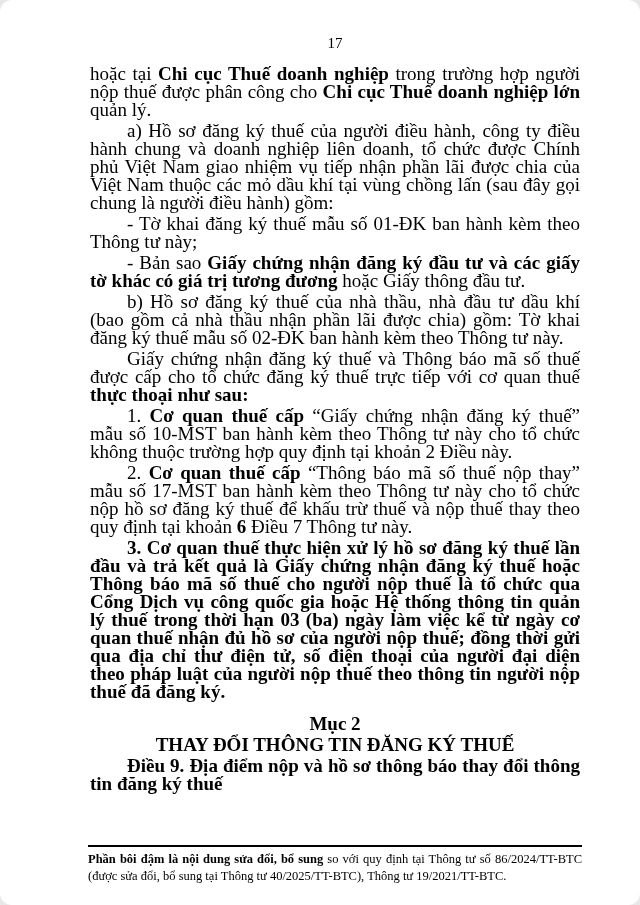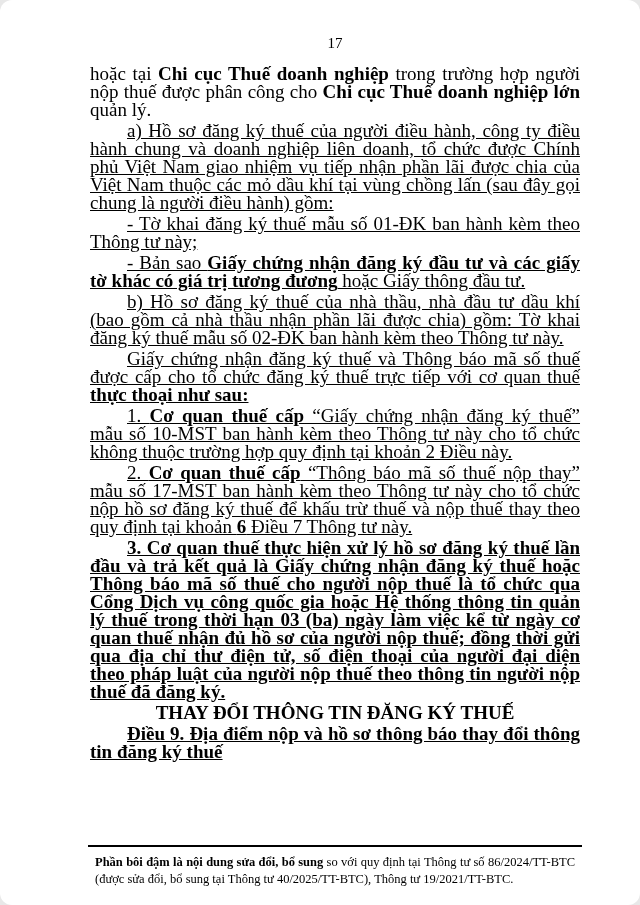--- a/index.html
+++ b/index.html
@@ -23,59 +23,60 @@
     font-size: 15px;
     line-height: 19px;
     margin: 0 0 12px 0;
   }
   .doc-body p.para {
     margin: 0 0 3px 0;
     font-size: 19px;
     line-height: 18px;
     text-align: justify;
   }
-  .doc-body p.p-indent { text-indent: 37px; text-decoration: underline; }
+  .doc-body p.p-indent { text-indent: 37px; }
   .doc-body p.p-noindent { text-indent: 0; }
   .doc-body p.p-center { text-align: center; text-indent: 0; }
   .doc-body p.space-before { margin-top: 14px; }
   .run { font-weight: normal; }
   .run.bold { font-weight: bold; }
   .footer-area {
     position: absolute;
     left: 88px; right: 58px;
     top: 845px;
   }
   .footnote-rule {
     border-top: 2px solid #000000;
     height: 0;
     margin: 0 0 4px 0;
   }
   .footer-text {
     font-size: 12.5px;
     line-height: 17px;
     text-align: justify;
-    margin: 7px;
+    margin: 0;
   }
 </style>
 </head>
 <body>
 
 <div class="page">
   <div class="page-number">17</div>
 
   <div class="doc-body">
       <p class="para p-noindent"><span class="run">hoặc tại </span><span class="run bold">Chi cục Thuế doanh nghiệp</span><span class="run"> trong trường hợp người nộp thuế được phân công cho </span><span class="run bold">Chi cục Thuế doanh nghiệp lớn</span><span class="run"> quản lý.</span></p>
       <p class="para p-indent"><span class="run">a) Hồ sơ đăng ký thuế của người điều hành, công ty điều hành chung và doanh nghiệp liên doanh, tổ chức được Chính phủ Việt Nam giao nhiệm vụ tiếp nhận phần lãi được chia của Việt Nam thuộc các mỏ dầu khí tại vùng chồng lấn (sau đây gọi chung là người điều hành) gồm:</span></p>
       <p class="para p-indent"><span class="run">- Tờ khai đăng ký thuế mẫu số 01-ĐK ban hành kèm theo Thông tư này;</span></p>
       <p class="para p-indent"><span class="run">- Bản sao </span><span class="run bold">Giấy chứng nhận đăng ký đầu tư và các giấy tờ khác có giá trị tương đương</span><span class="run"> hoặc Giấy thông đầu tư.</span></p>
       <p class="para p-indent"><span class="run">b) Hồ sơ đăng ký thuế của nhà thầu, nhà đầu tư dầu khí (bao gồm cả nhà thầu nhận phần lãi được chia) gồm: Tờ khai đăng ký thuế mẫu số 02-ĐK ban hành kèm theo Thông tư này.</span></p>
       <p class="para p-indent"><span class="run">Giấy chứng nhận đăng ký thuế và Thông báo mã số thuế được cấp cho tổ chức đăng ký thuế trực tiếp với cơ quan thuế </span><span class="run bold">thực thoại như sau:</span></p>
       <p class="para p-indent"><span class="run">1. </span><span class="run bold">Cơ quan thuế cấp</span><span class="run"> “Giấy chứng nhận đăng ký thuế” mẫu số 10-MST ban hành kèm theo Thông tư này cho tổ chức không thuộc trường hợp quy định tại khoản 2 Điều này.</span></p>
       <p class="para p-indent"><span class="run">2. </span><span class="run bold">Cơ quan thuế cấp</span><span class="run"> “Thông báo mã số thuế nộp thay” mẫu số 17-MST ban hành kèm theo Thông tư này cho tổ chức nộp hồ sơ đăng ký thuế để khấu trừ thuế và nộp thuế thay theo quy định tại khoản </span><span class="run bold">6</span><span class="run"> Điều 7 Thông tư này.</span></p>
       <p class="para p-indent"><span class="run bold">3. Cơ quan thuế thực hiện xử lý hồ sơ đăng ký thuế lần đầu và trả kết quả là Giấy chứng nhận đăng ký thuế hoặc Thông báo mã số thuế cho người nộp thuế là tổ chức qua Cổng Dịch vụ công quốc gia hoặc Hệ thống thông tin quản lý thuế trong thời hạn 03 (ba) ngày làm việc kể từ ngày cơ quan thuế nhận đủ hồ sơ của người nộp thuế; đồng thời gửi qua địa chỉ thư điện tử, số điện thoại của người đại diện theo pháp luật của người nộp thuế theo thông tin người nộp thuế đã đăng ký.</span></p>
+      <p class="para p-center space-before"><span class="run bold">Mục 2</span></p>
       <p class="para p-center"><span class="run bold">THAY ĐỔI THÔNG TIN ĐĂNG KÝ THUẾ</span></p>
       <p class="para p-indent"><span class="run bold">Điều 9. Địa điểm nộp và hồ sơ thông báo thay đổi thông tin đăng ký thuế</span></p>
     </div>
 
   <div class="footer-area">
     <div class="footnote-rule"></div>
     <p class="footer-text"><span class="run bold">Phần bôi đậm là nội dung sửa đổi, bổ sung</span><span class="run"> so với quy định tại Thông tư số 86/2024/TT-BTC (được sửa đổi, bổ sung tại Thông tư 40/2025/TT-BTC), Thông tư 19/2021/TT-BTC.</span></p>
   </div>
 </div>
 

